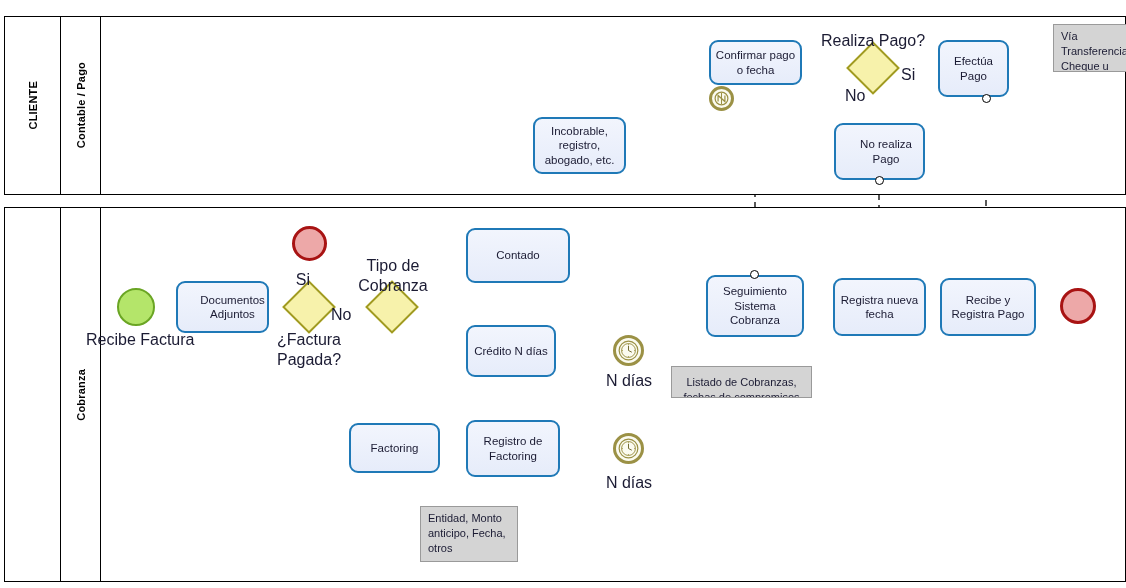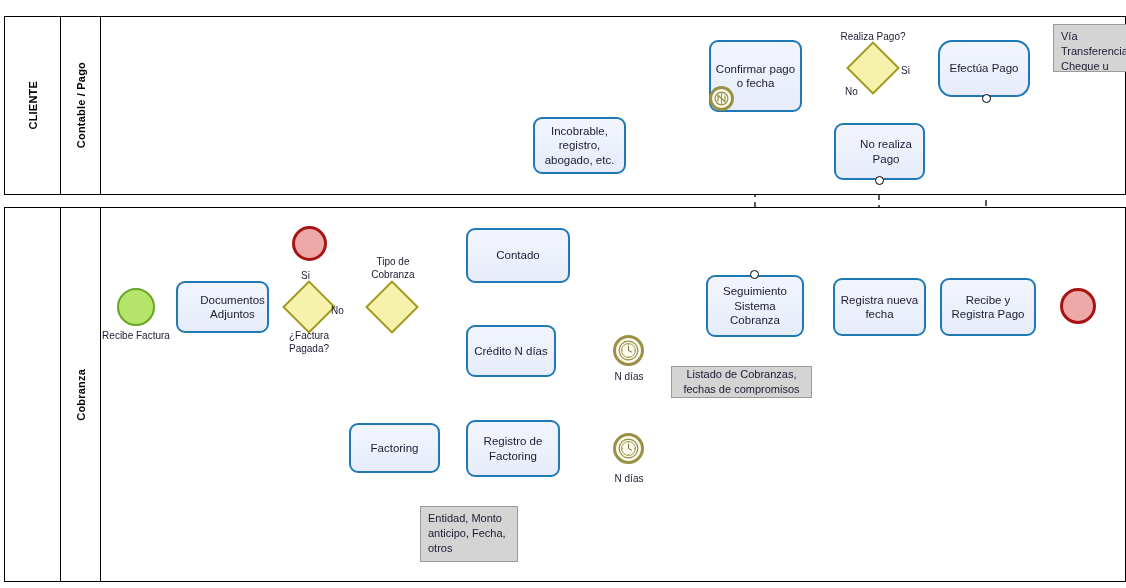--- a/index.html
+++ b/index.html
@@ -28,21 +28,21 @@
         background:#f7f2ab;border:2px solid #a09a21;
         transform:rotate(45deg);box-sizing:border-box;}
 
   
   .ev{position:absolute;border-radius:50%;box-sizing:border-box;}
   .ev.start{background:#b4e56a;border:2px solid #6aa524;}
   .ev.end{background:#eda8a8;border:3.5px solid #a81313;}
   .ev.timer,.ev.escal{background:#fbfbf0;border:3px solid #9b9145;}
 
   
-  .lbl{position:absolute;font-size:10px;color:#1b1b33;line-height:1.25;
+  .lbl{position:absolute;font-size:16px;color:#1b1b33;line-height:1.25;
        text-align:center;white-space:nowrap;}
   .lbl.multi{white-space:normal;}
 
   
   .note{position:absolute;box-sizing:border-box;background:#d4d4d4;
         border:1px solid #9a9a9a;border-right:none;
         font-size:11px;color:#1b1b33;line-height:1.35;
         padding:4px 5px 4px 7px;overflow:hidden;}
   .note.boxed{border-right:1px solid #9a9a9a;}
 </style>
@@ -128,21 +128,21 @@
     </div>
   </div>
 
   <div class="pool" style="left:4px;top:207px;width:1122px;height:375px;">
     <div class="pool-head" style="left:0;width:56px;"></div>
     <div class="pool-head" style="left:56px;width:40px;">
       <span class="vlabel">Cobranza</span>
     </div>
   </div>
 
-  <div class="task" style="left:709px;top:40px;width:93px;height:72px;white-space:pre-line;">Confirmar pago
+  <div class="task" style="left:709px;top:40px;width:93px;height:45px;white-space:pre-line;">Confirmar pago
 o fecha</div>
 
   <div class="ev escal" style="left:709px;top:86px;width:25px;height:25px;">
     <svg viewBox="0 0 25 25" style="display:block;width:100%;height:100%;">
       <circle cx="12.5" cy="12.5" r="8.4" fill="none" stroke="#9b9145" stroke-width="1.6"></circle>
       <path d="M8,16.5 L8,8.5 L17,16.5 L17,8.5" fill="none" stroke="#9b9145" stroke-width="1.6"></path>
       <line x1="12.5" y1="5" x2="12.5" y2="20" stroke="#9b9145" stroke-width="1.4"></line>
     </svg>
   </div>
 
@@ -150,21 +150,21 @@
 registro,
 abogado, etc.</div>
 
   <div class="gw" style="left:854px;top:49px;width:38px;height:38px;">
     <i></i>
   </div>
   <div class="lbl" style="left:813px;top:31px;width:120px;">Realiza Pago?</div>
   <div class="lbl" style="left:901px;top:65px;width:24px;text-align:left;">Si</div>
   <div class="lbl" style="left:845px;top:86px;width:24px;text-align:left;">No</div>
 
-  <div class="task" style="left:938px;top:40px;width:92px;height:57px;border-radius:14px;">Efectúa Pago</div>
+  <div class="task" style="left:938px;top:40px;width:71px;height:57px;">Efectúa Pago</div>
   <div class="ev" style="left:982px;top:94px;width:9px;height:9px;border:1.3px solid #000;background:#fff;"></div>
 
   <div class="task" style="left:834px;top:123px;width:91px;height:57px;padding-left:17px;">No realiza Pago</div>
   <div class="ev" style="left:875px;top:176px;width:9px;height:9px;border:1.3px solid #000;background:#fff;"></div>
 
   <div class="note" style="left:1053px;top:24px;width:73px;height:48px;">Vía Transferencia, Cheque u otro</div>
 
   <div class="ev start" style="left:117px;top:288px;width:38px;height:38px;"></div>
   <div class="lbl" style="left:86px;top:330px;width:100px;">Recibe Factura</div>
 
@@ -228,21 +228,21 @@
   </div>
   <div class="lbl" style="left:594px;top:473px;width:70px;">N días</div>
 
   <div class="note boxed" style="left:420px;top:506px;width:98px;height:56px;">Entidad, Monto anticipo, Fecha, otros</div>
 
   <div class="task" style="left:706px;top:275px;width:98px;height:62px;white-space:pre-line;">Seguimiento
 Sistema
 Cobranza</div>
   <div class="ev" style="left:750px;top:270px;width:9px;height:9px;border:1.3px solid #000;background:#fff;"></div>
 
-  <div class="note boxed" style="left:671px;top:366px;width:141px;height:32px;text-align:center;padding:0 3px;">Listado de Cobranzas, fechas de compromisos</div>
+  <div class="note boxed" style="left:671px;top:366px;width:141px;height:32px;text-align:center;padding:8px 3px;">Listado de Cobranzas, fechas de compromisos</div>
 
   <div class="task" style="left:833px;top:278px;width:93px;height:58px;white-space:pre-line;">Registra nueva
 fecha</div>
 
   <div class="task" style="left:940px;top:278px;width:96px;height:58px;white-space:pre-line;">Recibe y
 Registra Pago</div>
 
   <div class="ev end" style="left:1060px;top:288px;width:36px;height:36px;"></div>
 
 </div>

